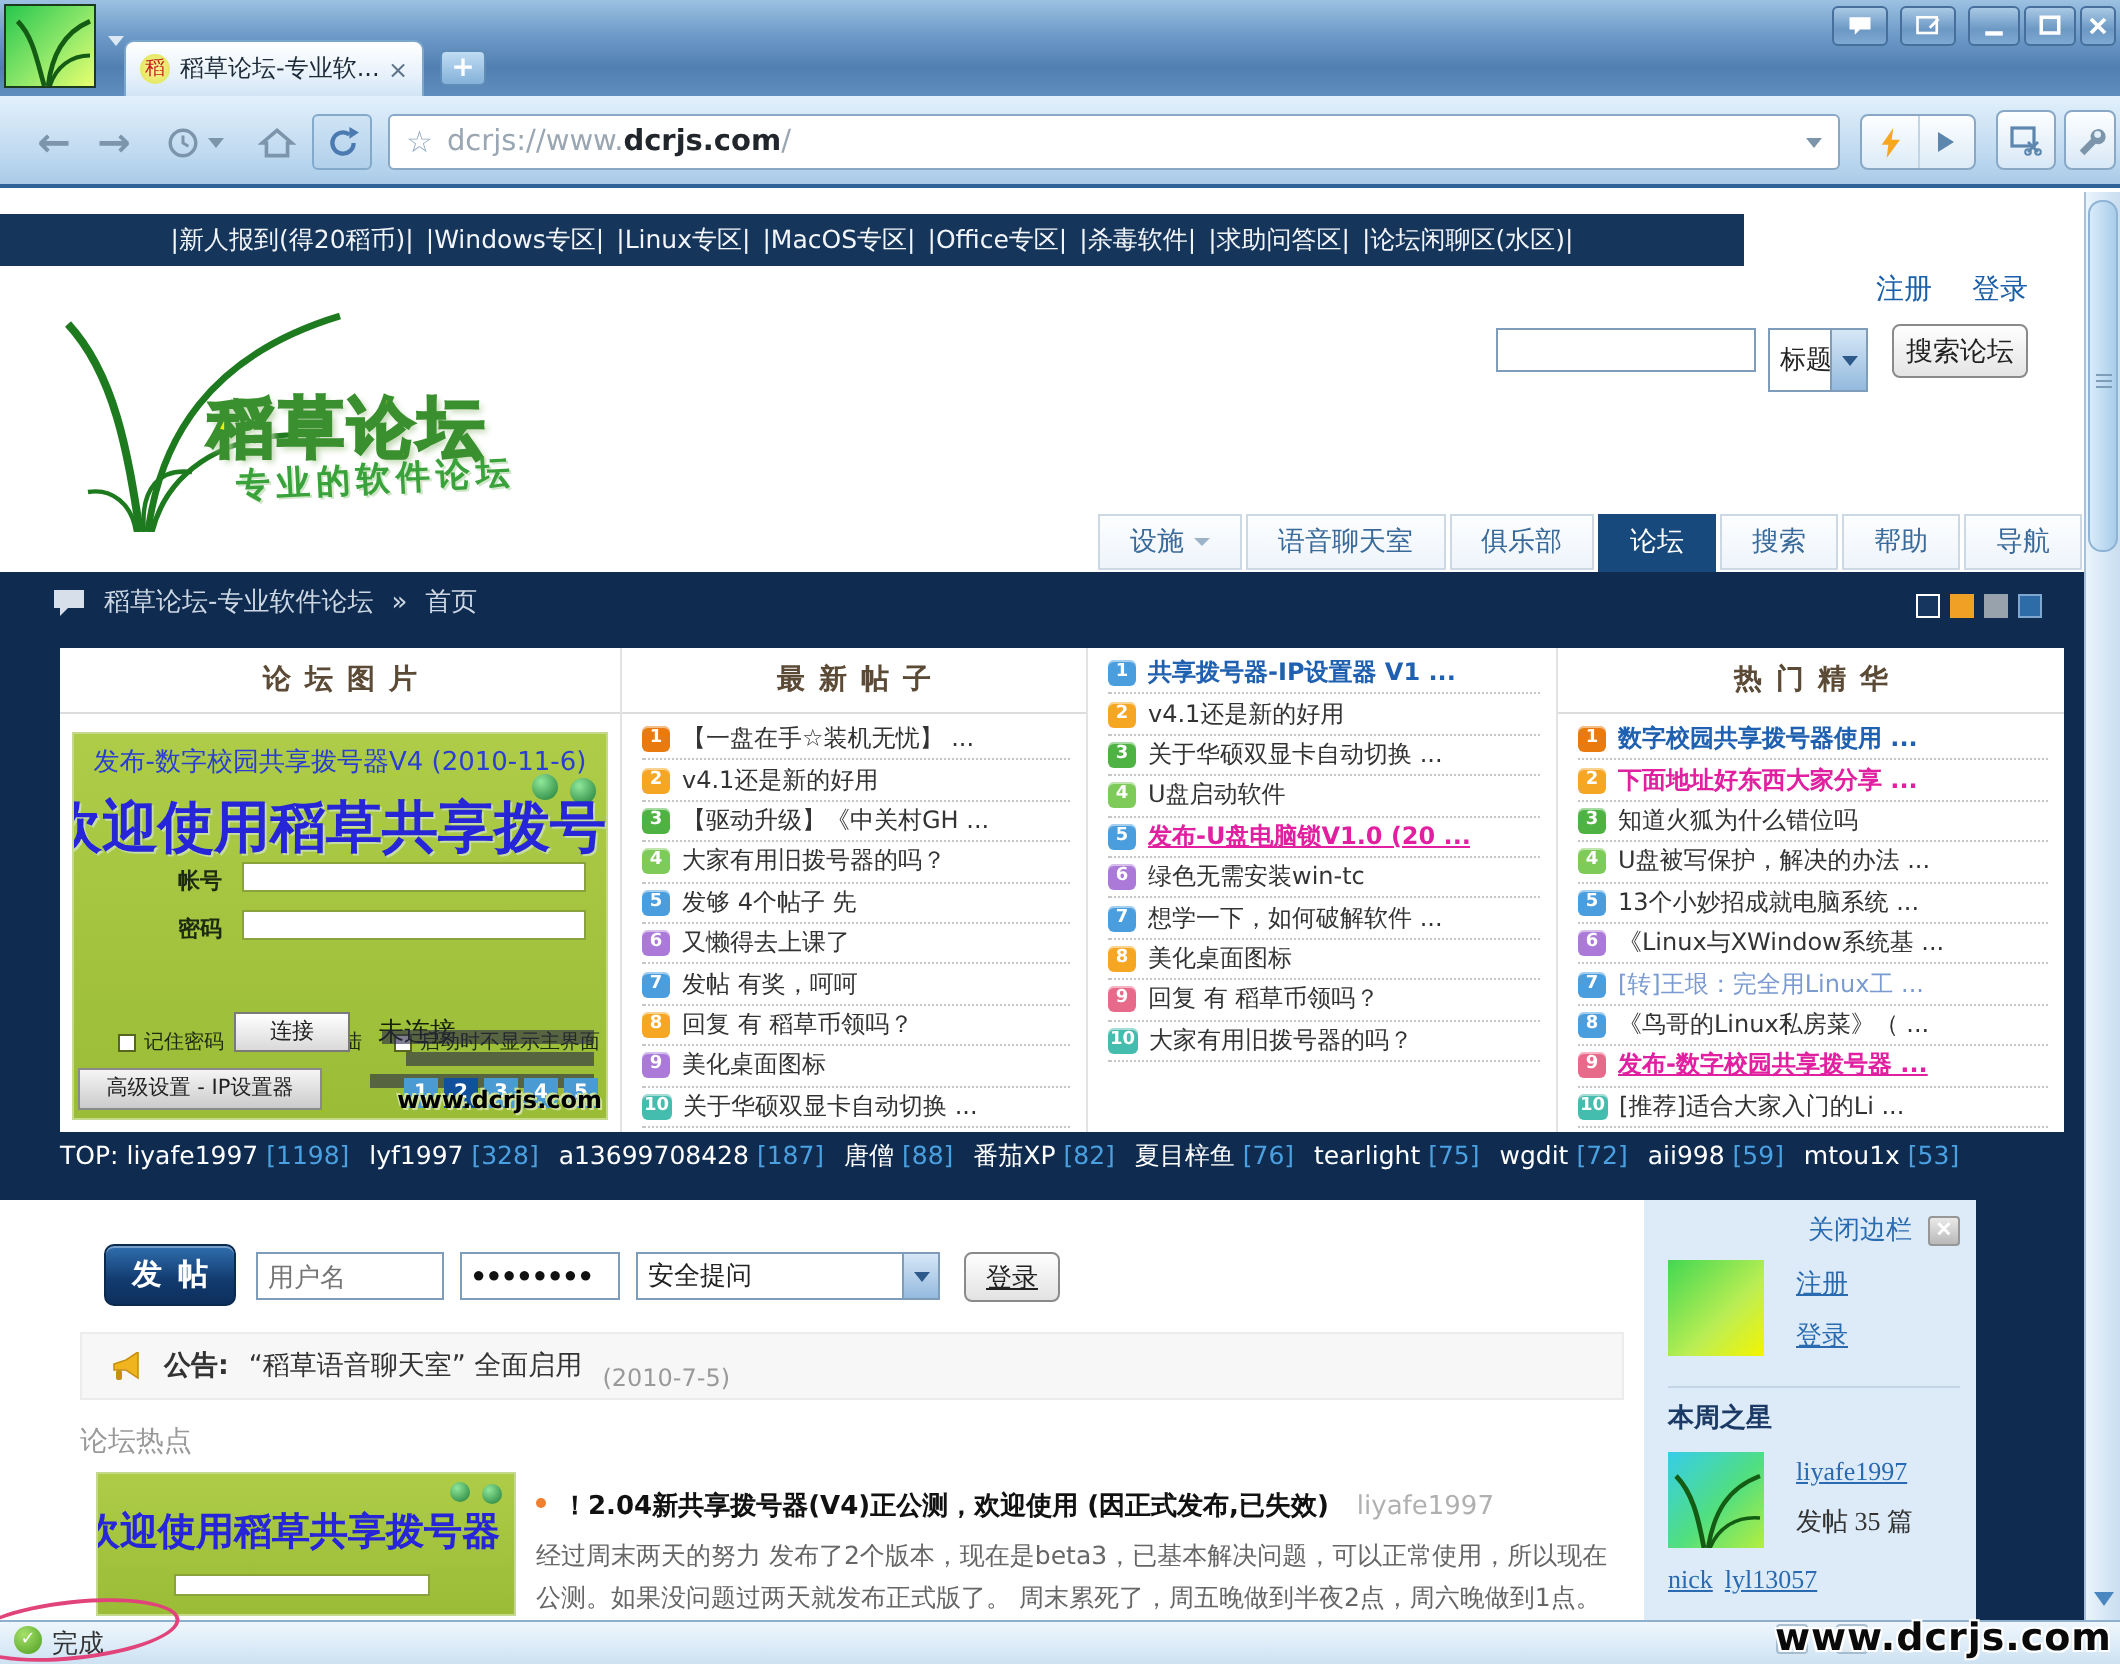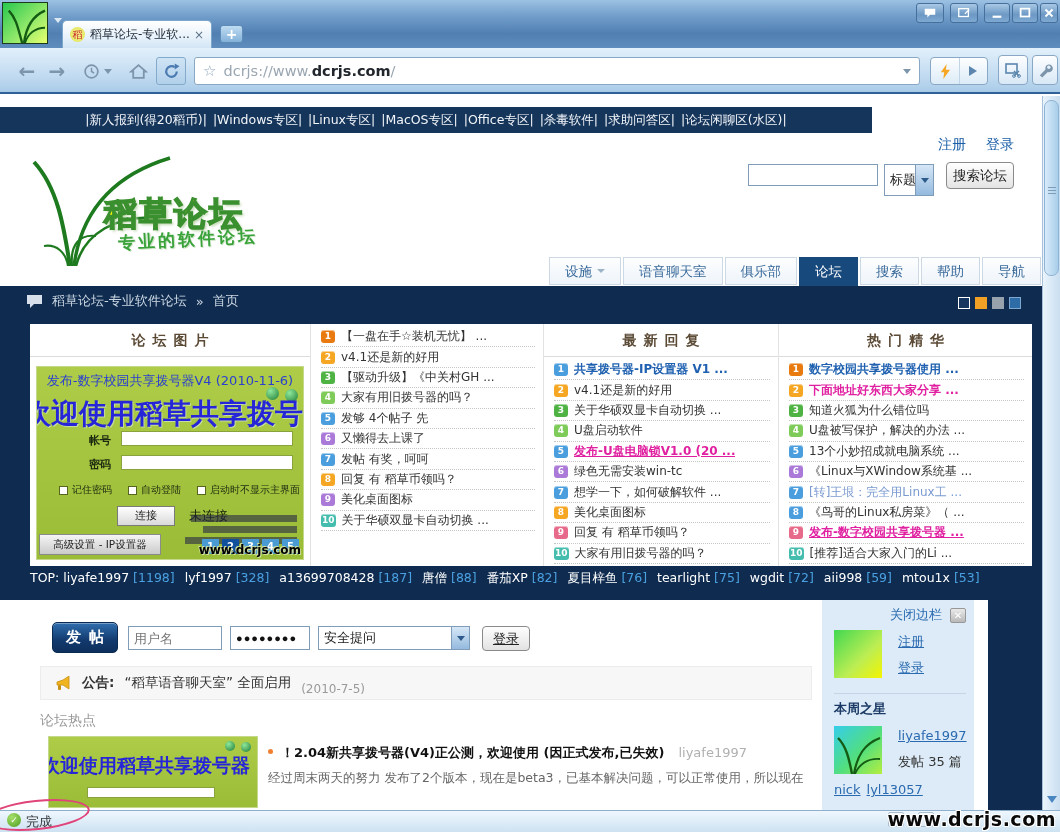--- a/index.html
+++ b/index.html
@@ -79,21 +79,21 @@
   .lt.hotu{color:#e020a0;font-weight:bold;text-decoration:underline;}
 
   
   .slideshow{left:36px;top:366px;width:268px;height:194px;background:linear-gradient(#aecc48,#9abc36);overflow:hidden;border:1px solid #c4d98a;}
   .ss-cap{margin-top:5px;text-align:center;color:#2a3fd0;font-size:13px;white-space:nowrap;}
   .ball{position:absolute;border-radius:50%;background:radial-gradient(circle at 35% 30%,#8fe89a,#1d7a35);}
   .ss-head{position:absolute;left:-14px;top:28px;font-size:28px;font-weight:bold;color:#2626d8;white-space:nowrap;text-shadow:1px 1px 0 #c6dca0;}
   .ss-lab{position:absolute;font-size:11px;color:#1c2a10;font-weight:bold;}
   .ss-inp{position:absolute;background:#fff;height:15px;border:1px solid #8aa23c;}
   .ss-checks{position:absolute;left:22px;top:116px;display:flex;gap:16px;}
-  .ss-check{display:flex;align-items:center;gap:4px;font-size:10px;color:#1c2a10;}
+  .ss-check{display:flex;align-items:center;gap:4px;font-size:10px;color:#1c2a10;margin-top:31px;}
   .ss-box{width:9px;height:9px;background:#fff;border:1px solid #57661e;flex:none;}
   .ss-btn{position:absolute;left:80px;top:139px;width:58px;height:20px;background:linear-gradient(#fff,#d9d9d9);border:1px solid #7a7a7a;font-size:11px;color:#222;text-align:center;line-height:18px;}
   .ss-status{position:absolute;left:152px;top:140px;font-size:13px;font-weight:normal;color:#16200a;}
   .ss-bar{position:absolute;height:7px;background:rgba(40,40,70,.6);}
   .ss-adv{position:absolute;left:2px;bottom:4px;width:122px;height:21px;background:linear-gradient(#f5f5f5,#cbcbcb);border:1px solid #8a8a8a;font-size:10.5px;color:#222;text-align:center;line-height:19px;white-space:nowrap;overflow:hidden;}
   .ss-pages{position:absolute;right:4px;bottom:5px;display:flex;gap:3px;}
   .ss-page{width:17px;height:15px;background:#4a9ad4;color:#fff;font-size:10px;font-weight:bold;text-align:center;line-height:15px;}
   .ss-page.active{background:#10509c;}
   .ss-wm{position:absolute;right:2px;bottom:2px;font-size:12px;font-weight:900;color:#000;text-shadow:1px 1px 0 #cfe09a,-1px -1px 0 #cfe09a;}
 
@@ -115,21 +115,21 @@
   .hotimg{left:48px;top:736px;width:210px;height:72px;background:linear-gradient(#aecc48,#9abc36);overflow:hidden;border:1px solid #c4d98a;}
   .hi-head{position:absolute;left:-8px;top:16px;font-size:19px;font-weight:bold;color:#2626d8;white-space:nowrap;}
   .hi-strip{position:absolute;left:38px;bottom:9px;width:128px;height:11px;background:#fff;border:1px solid #8aa23c;}
   .hottext{left:268px;top:742px;width:548px;}
   .ht-bullet{display:inline-block;width:5px;height:5px;border-radius:50%;background:#f08030;margin-right:8px;vertical-align:3px;}
   .ht-title{font-size:13px;font-weight:bold;color:#111;}
   .ht-author{font-size:13px;color:#b0b0b0;margin-left:14px;font-weight:normal;}
   .ht-body{font-size:12.5px;color:#666;line-height:21px;margin-top:5px;white-space:nowrap;overflow:hidden;}
 
   
-  .sidebar{left:822px;top:600px;width:152px;height:210px;background:#dcebf7;padding:6px 8px 0 12px;}
+  .sidebar{left:822px;top:600px;width:166px;height:210px;background:#dcebf7;padding:6px 8px 0 12px;font-family:Liberation Serif, serif;}
   .sb-top{display:flex;justify-content:flex-end;align-items:center;gap:8px;}
   .sb-close-label{color:#2a6ab0;font-size:13px;}
   .sb-x{width:16px;height:15px;background:linear-gradient(#e9e9e9,#b9b9b9);border:1px solid #979797;border-radius:2px;color:#fff;font-size:10px;font-weight:bold;text-align:center;line-height:13px;}
   .avatar{width:48px;height:48px;flex:none;}
   .av1{background:linear-gradient(135deg,#41d852,#bdee53 60%,#f4f400);}
   .av2{background:linear-gradient(135deg,#35cdea,#52df7e 55%,#b5ee3f);}
   .sb-row{display:flex;gap:16px;margin-top:6px;}
   .sb-links a,.sb-link{color:#2a6ab0;font-size:13px;text-decoration:underline;display:block;margin:3px 0 8px;}
   .sb-div{height:1px;background:#c2d4e6;margin:8px 0 6px;}
   .sb-star-title{font-size:13px;font-weight:bold;color:#1c3a66;}
@@ -322,20 +322,21 @@
   <span class="bsq" style="background:#f0a125;"></span>
   <span class="bsq" style="background:#98a2ac;"></span>
   <span class="bsq" style="background:#2e6ca8;border:1px solid #7fa8d0;"></span>
 </div>
 
 <div class="abs board">
   <div class="bcol" style="width:280px;">
     <div class="bcol-h">论坛图片</div>
   </div>
   <div class="bcol" style="width:233px;">
+    <div class="bcol-h">最新帖子</div>
     <ul>
         <li>
           <span class="badge" style="background: rgb(232, 122, 16);">1</span>
           <span class="lt ">【一盘在手☆装机无忧】 ...</span>
         </li>
         <li>
           <span class="badge" style="background: rgb(245, 166, 35);">2</span>
           <span class="lt ">v4.1还是新的好用</span>
         </li>
         <li>
@@ -366,21 +367,20 @@
           <span class="badge" style="background: rgb(171, 122, 216);">9</span>
           <span class="lt ">美化桌面图标</span>
         </li>
         <li>
           <span class="badge" style="background: rgb(69, 189, 174);">10</span>
           <span class="lt ">关于华硕双显卡自动切换 ...</span>
         </li>
       </ul>
   </div>
   <div class="bcol" style="width:235px;">
-    <div class="bcol-h">最新回复</div>
     <ul>
         <li>
           <span class="badge" style="background: rgb(74, 158, 222);">1</span>
           <span class="lt link">共享拨号器-IP设置器 V1 ...</span>
         </li>
         <li>
           <span class="badge" style="background: rgb(245, 166, 35);">2</span>
           <span class="lt ">v4.1还是新的好用</span>
         </li>
         <li>
@@ -535,20 +535,21 @@
   <span class="ball" style="width:10px;height:10px;right:22px;top:4px;"></span>
   <span class="ball" style="width:10px;height:10px;right:6px;top:5px;"></span>
   <div class="hi-head">欢迎使用稻草共享拨号器</div>
   <span class="hi-strip"></span>
 </div>
 <div class="abs hottext">
   <div>
     <span class="ht-bullet"></span><span class="ht-title">！2.04新共享拨号器(V4)正公测，欢迎使用 (因正式发布,已失效)</span><span class="ht-author">liyafe1997</span>
   </div>
   <div class="ht-body">经过周末两天的努力 发布了2个版本，现在是beta3，已基本解决问题，可以正常使用，所以现在</div>
+  <div class="ht-body" style="margin-top:0;">公测。如果没问题过两天就发布正式版了。 周末累死了，周五晚做到半夜2点，周六晚做到1点。</div>
 </div>
 
 <div class="abs sidebar">
   <div class="sb-top">
     <span class="sb-close-label">关闭边栏</span>
     <span class="sb-x">✕</span>
   </div>
   <div class="sb-row">
     <span class="avatar av1"></span>
     <span class="sb-links">

